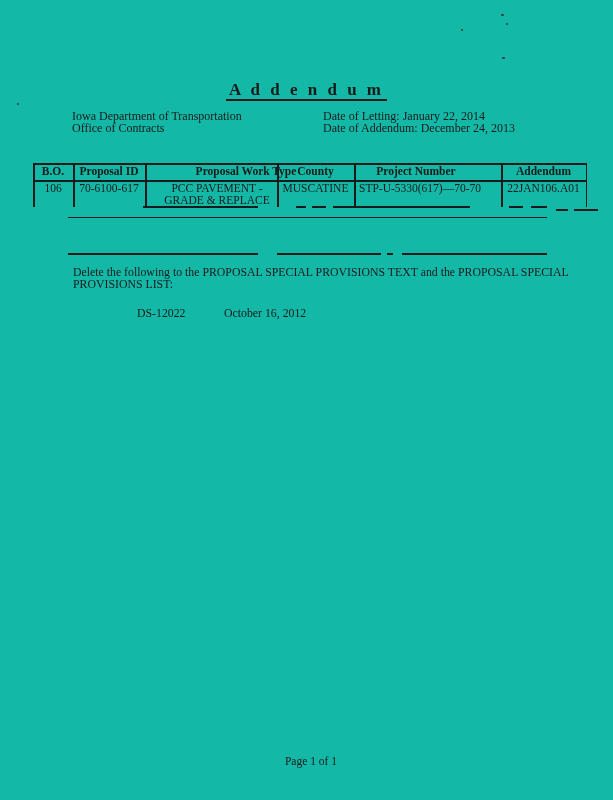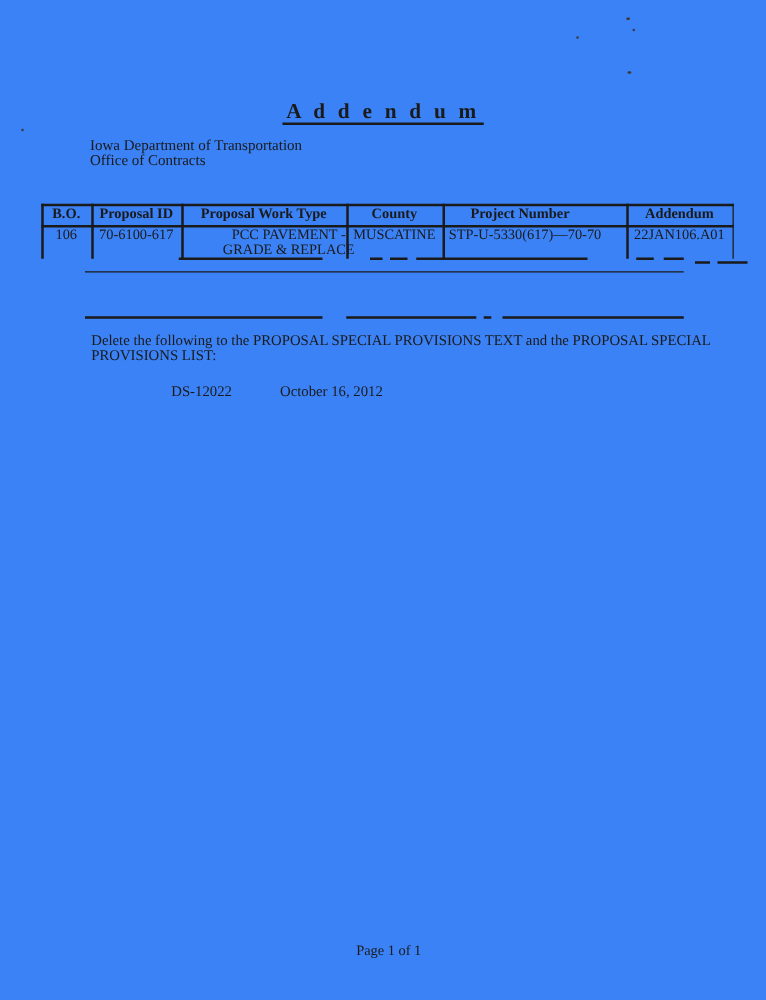--- a/index.html
+++ b/index.html
@@ -1,19 +1,19 @@
 <!DOCTYPE html>
 <html><head>
 <meta charset="utf-8">
 <style>
   html,body{margin:0;padding:0;background:#888;}
   .page{
     position:relative;
     width:613px;height:800px;
-    background:#3b82f6;
+    background:#14b8a6;
     font-family:"Liberation Serif","DejaVu Serif",serif;
     color:#1a1a1a;
     overflow:hidden;
     margin:0 auto;
   }
   .abs{position:absolute;}
   .doc-title{
     top:81px;left:0;width:613px;text-align:center;
   }
   .doc-title span{
@@ -62,20 +62,24 @@
   <div class="abs speck" style="left:502px;top:57px;width:3px;height:2px;"></div>
 
   <div class="abs doc-title">
     <span>A d d e n d u m</span>
   </div>
 
   <div class="abs hdr-left">
     <div>Iowa Department of Transportation</div>
     <div>Office of Contracts</div>
   </div>
+  <div class="abs hdr-right">
+    <div>Date of Letting: January 22, 2014</div>
+    <div>Date of Addendum: December 24, 2013</div>
+  </div>
 
   <div>
     <div class="abs hline" style="left:33px;top:163px;width:554px;"></div>
     <div class="abs hline" style="left:33px;top:180px;width:554px;"></div>
     <div class="abs vline" style="left:33px;top:163px;height:44px;"></div>
     <div class="abs vline" style="left:73px;top:163px;height:44px;"></div>
     <div class="abs vline" style="left:145px;top:163px;height:44px;"></div>
     <div class="abs vline" style="left:277px;top:163px;height:44px;"></div>
     <div class="abs vline" style="left:354px;top:163px;height:44px;"></div>
     <div class="abs vline" style="left:501px;top:163px;height:44px;"></div>
@@ -85,28 +89,28 @@
     <div class="abs hline" style="left:296px;top:206px;width:10px;"></div>
     <div class="abs hline" style="left:312px;top:206px;width:14px;"></div>
     <div class="abs hline" style="left:333px;top:206px;width:137px;"></div>
     <div class="abs hline" style="left:509px;top:206px;width:14px;"></div>
     <div class="abs hline" style="left:531px;top:206px;width:16px;"></div>
     <div class="abs hline" style="left:556px;top:209px;width:12px;"></div>
     <div class="abs hline" style="left:574px;top:209px;width:24px;"></div>
 
     <div class="abs cell hd" style="left:33px;width:40px;">B.O.</div>
     <div class="abs cell hd" style="left:73px;width:72px;">Proposal ID</div>
-    <div class="abs cell hd" style="left:145px;width:132px;">Proposal Work Type</div>
+    <div class="abs cell hd" style="left:145px;width:132px;padding-left:35px;">Proposal Work Type</div>
     <div class="abs cell hd" style="left:277px;width:77px;">County</div>
     <div class="abs cell hd" style="left:354px;width:124px;">Project Number</div>
     <div class="abs cell hd" style="left:501px;width:85px;">Addendum</div>
 
     <div class="abs cell dt" style="left:33px;width:40px;">106</div>
     <div class="abs cell dt" style="left:73px;width:72px;">70-6100-617</div>
-    <div class="abs cell dt" style="left:145px;width:144px;padding-left:14px;">PCC PAVEMENT -
+    <div class="abs cell dt" style="left:145px;width:144px;">PCC PAVEMENT -
 GRADE &amp; REPLACE</div>
     <div class="abs cell dt" style="left:277px;width:77px;">MUSCATINE</div>
     <div class="abs cell dt" style="left:354px;width:132px;">STP-U-5330(617)—70-70</div>
     <div class="abs cell dt" style="left:501px;width:85px;">22JAN106.A01</div>
   </div>
 
   <div class="abs hline" style="left:68px;top:216.5px;width:479px;"></div>
   <div class="abs hline" style="left:68px;top:253px;width:190px;"></div>
   <div class="abs hline" style="left:277px;top:253px;width:104px;"></div>
   <div class="abs hline" style="left:387px;top:253px;width:6px;"></div>

